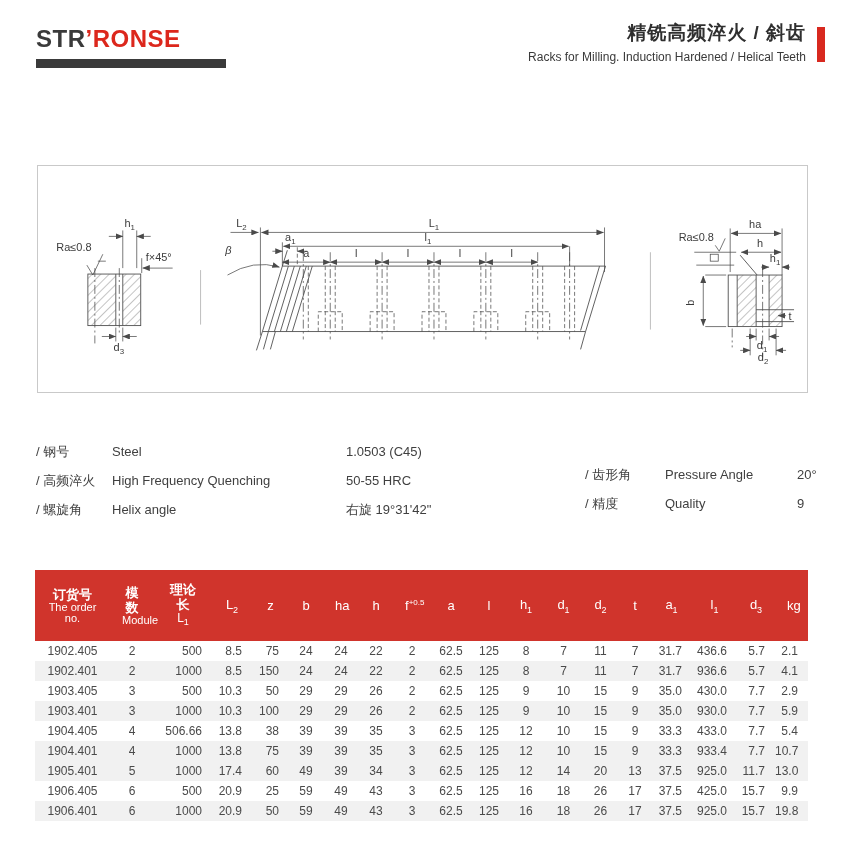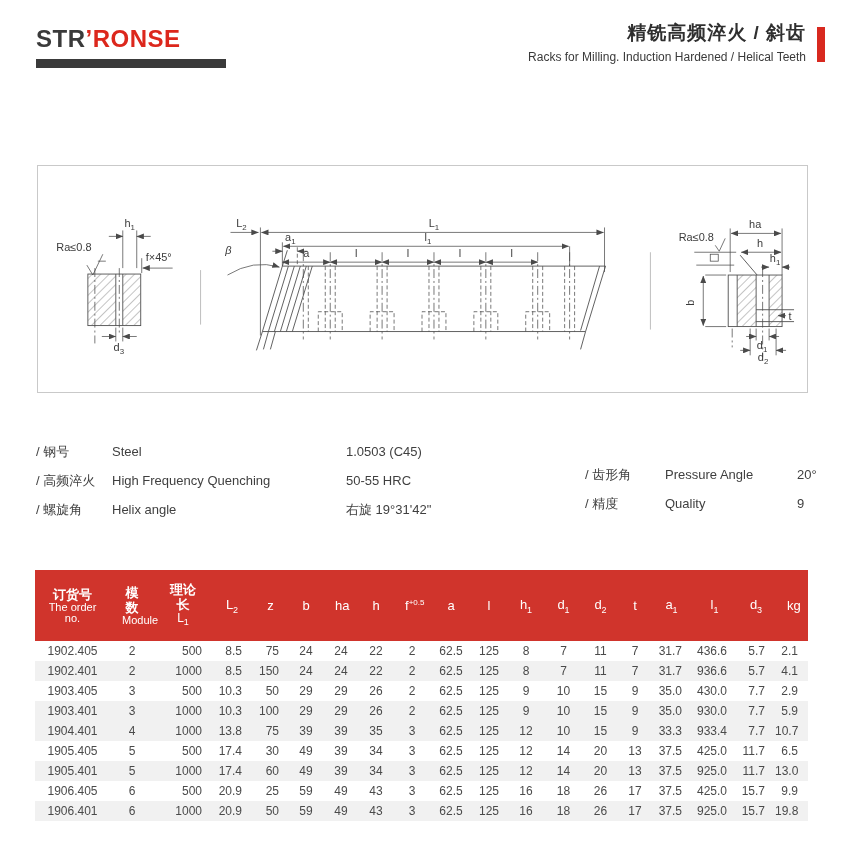--- a/index.html
+++ b/index.html
@@ -408,20 +408,41 @@
             <td>125</td>
             <td>9</td>
             <td>10</td>
             <td>15</td>
             <td>9</td>
             <td class="num-right">35.0</td>
             <td class="num-right">930.0</td>
             <td class="num-right">7.7</td>
             <td class="num-right">5.9</td>
           </tr>
+          <tr>
+            <td>1904.405</td>
+            <td>4</td>
+            <td class="num-right">506.66</td>
+            <td class="num-right">13.8</td>
+            <td class="num-right">38</td>
+            <td>39</td>
+            <td>39</td>
+            <td>35</td>
+            <td>3</td>
+            <td>62.5</td>
+            <td>125</td>
+            <td>12</td>
+            <td>10</td>
+            <td>15</td>
+            <td>9</td>
+            <td class="num-right">33.3</td>
+            <td class="num-right">433.0</td>
+            <td class="num-right">7.7</td>
+            <td class="num-right">5.4</td>
+          </tr>
           <tr class="alt">
             <td>1904.401</td>
             <td>4</td>
             <td class="num-right">1000</td>
             <td class="num-right">13.8</td>
             <td class="num-right">75</td>
             <td>39</td>
             <td>39</td>
             <td>35</td>
             <td>3</td>
@@ -429,41 +450,20 @@
             <td>125</td>
             <td>12</td>
             <td>10</td>
             <td>15</td>
             <td>9</td>
             <td class="num-right">33.3</td>
             <td class="num-right">933.4</td>
             <td class="num-right">7.7</td>
             <td class="num-right">10.7</td>
           </tr>
-          <tr>
-            <td>1905.405</td>
-            <td>5</td>
-            <td class="num-right">500</td>
-            <td class="num-right">17.4</td>
-            <td class="num-right">30</td>
-            <td>49</td>
-            <td>39</td>
-            <td>34</td>
-            <td>3</td>
-            <td>62.5</td>
-            <td>125</td>
-            <td>12</td>
-            <td>14</td>
-            <td>20</td>
-            <td>13</td>
-            <td class="num-right">37.5</td>
-            <td class="num-right">425.0</td>
-            <td class="num-right">11.7</td>
-            <td class="num-right">6.5</td>
-          </tr>
           <tr class="alt">
             <td>1905.401</td>
             <td>5</td>
             <td class="num-right">1000</td>
             <td class="num-right">17.4</td>
             <td class="num-right">60</td>
             <td>49</td>
             <td>39</td>
             <td>34</td>
             <td>3</td>

